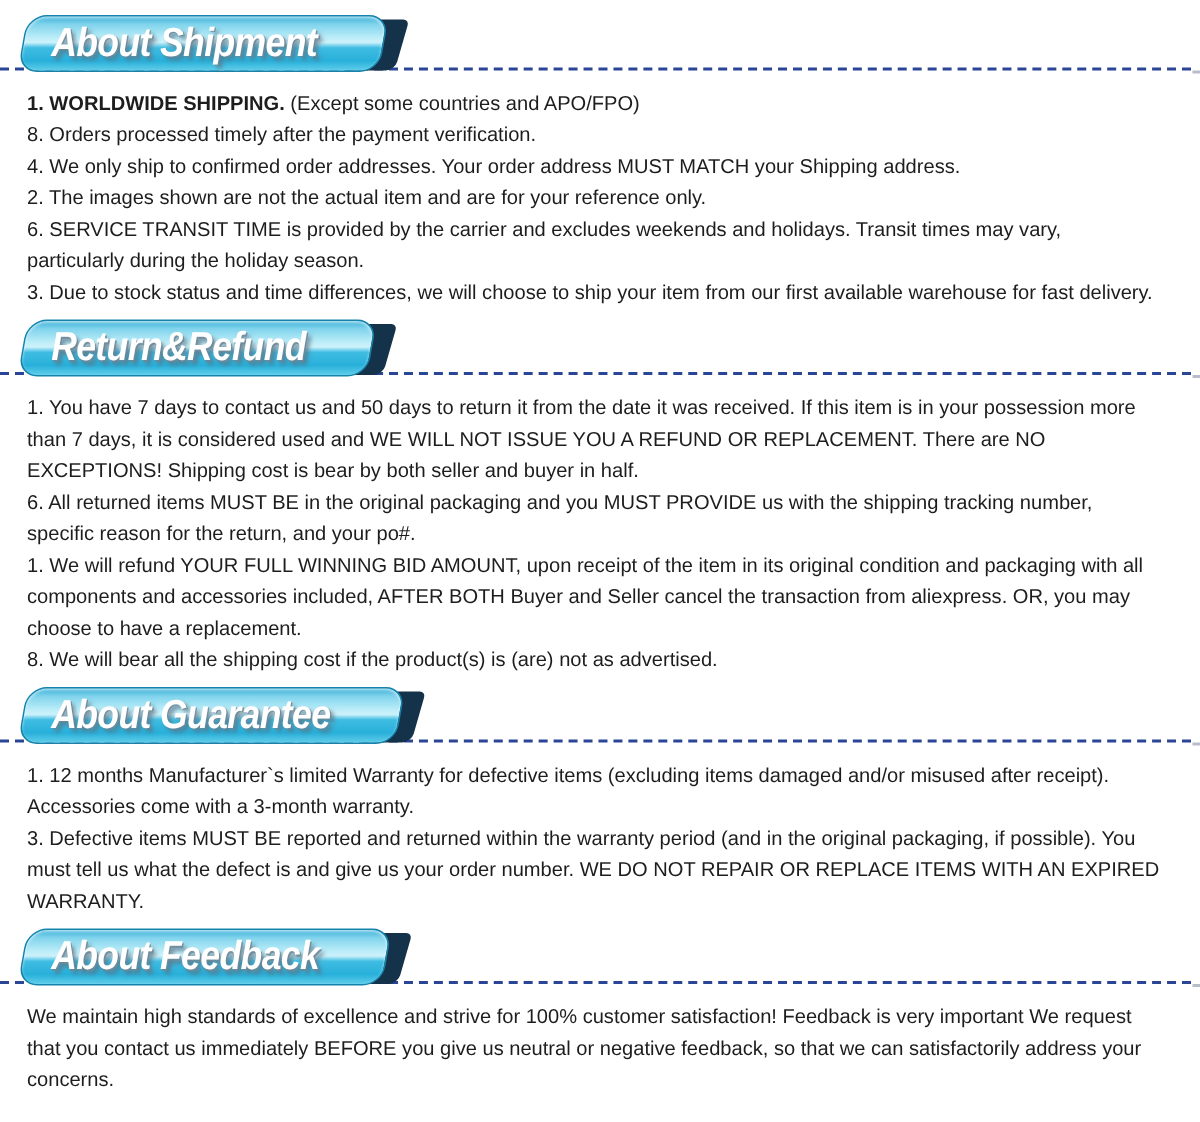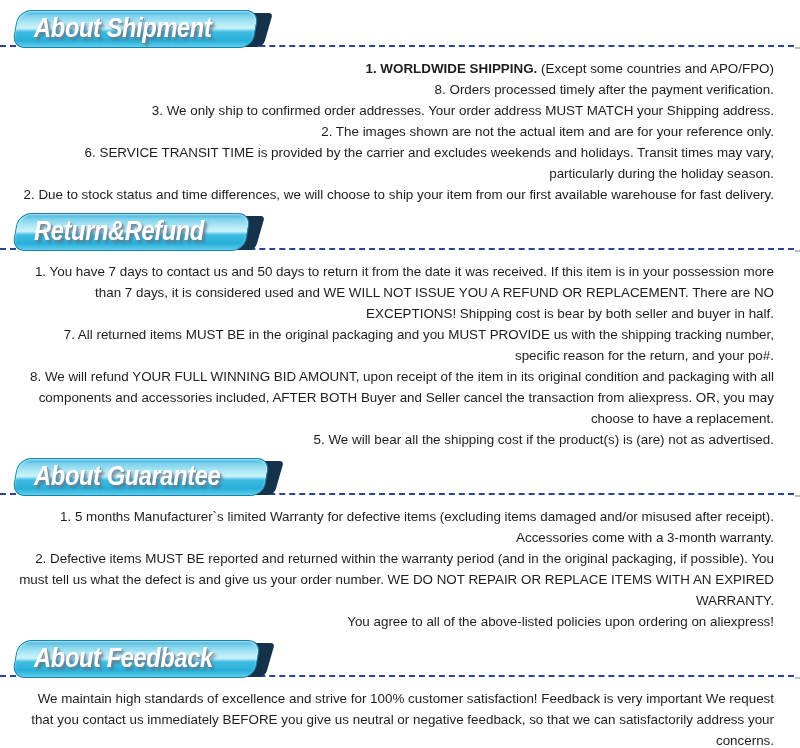--- a/index.html
+++ b/index.html
@@ -44,21 +44,21 @@
     display: inline-block;
     transform: skewX(10deg) scaleX(.88);
     transform-origin: left center;
     font-style: italic; font-weight: bold; font-size: 27px;
     letter-spacing: -0.5px;
     color: #ffffff; white-space: nowrap;
     text-shadow: 1px 1px 0 rgba(110,135,150,.85), 3px 3px 3px rgba(90,110,125,.75);
   }
 
   
-  .section-body { padding: 2px 26px 4px 18px; text-align: right; }
+  .section-body { padding: 2px 26px 4px 18px; }
   .section-body p {
     font-size: 13.4px; line-height: 21px; color: var(--text-color);
     letter-spacing: 0;
   }
   .section-body p strong { font-weight: bold; }
 </style>
 </head>
 <body>
 
 <div id="app">
@@ -68,59 +68,58 @@
       <div class="pill-wrap">
         <div class="flag"></div>
         <div class="pill">
           <span class="pill-text">About Shipment</span>
         </div>
       </div>
     </div>
     <div class="section-body">
         <p><strong>1. WORLDWIDE SHIPPING.</strong> (Except some countries and APO/FPO)</p>
         <p>8. Orders processed timely after the payment verification.</p>
-        <p>3. We only ship to confirmed order addresses. Your order address MUST MATCH your Shipping address.</p>
+        <p>4. We only ship to confirmed order addresses. Your order address MUST MATCH your Shipping address.</p>
         <p>2. The images shown are not the actual item and are for your reference only.</p>
         <p>6. SERVICE TRANSIT TIME is provided by the carrier and excludes weekends and holidays. Transit times may vary, particularly during the holiday season.</p>
-        <p>2. Due to stock status and time differences, we will choose to ship your item from our first available warehouse for fast delivery.</p>
+        <p>3. Due to stock status and time differences, we will choose to ship your item from our first available warehouse for fast delivery.</p>
       </div>
   </section>
 
   <section class="policy-section">
     <div class="banner">
       <div class="dash-line"></div>
       <div class="pill-wrap">
         <div class="flag"></div>
         <div class="pill">
           <span class="pill-text">Return&amp;Refund</span>
         </div>
       </div>
     </div>
     <div class="section-body">
         <p>1. You have 7 days to contact us and 50 days to return it from the date it was received. If this item is in your possession more than 7 days, it is considered used and WE WILL NOT ISSUE YOU A REFUND OR REPLACEMENT. There are NO EXCEPTIONS! Shipping cost is bear by both seller and buyer in half.</p>
-        <p>7. All returned items MUST BE in the original packaging and you MUST PROVIDE us with the shipping tracking number, specific reason for the return, and your po#.</p>
-        <p>8. We will refund YOUR FULL WINNING BID AMOUNT, upon receipt of the item in its original condition and packaging with all components and accessories included, AFTER BOTH Buyer and Seller cancel the transaction from aliexpress. OR, you may choose to have a replacement.</p>
-        <p>5.  We will bear all the shipping cost if the product(s) is (are) not as advertised.</p>
+        <p>6. All returned items MUST BE in the original packaging and you MUST PROVIDE us with the shipping tracking number, specific reason for the return, and your po#.</p>
+        <p>1. We will refund YOUR FULL WINNING BID AMOUNT, upon receipt of the item in its original condition and packaging with all components and accessories included, AFTER BOTH Buyer and Seller cancel the transaction from aliexpress. OR, you may choose to have a replacement.</p>
+        <p>8.  We will bear all the shipping cost if the product(s) is (are) not as advertised.</p>
       </div>
   </section>
 
   <section class="policy-section">
     <div class="banner">
       <div class="dash-line"></div>
       <div class="pill-wrap">
         <div class="flag"></div>
         <div class="pill">
           <span class="pill-text">About Guarantee</span>
         </div>
       </div>
     </div>
     <div class="section-body">
-        <p>1. 5 months Manufacturer`s limited Warranty for defective items (excluding items damaged and/or misused after receipt). Accessories come with a 3-month warranty.</p>
-        <p>2. Defective items MUST BE reported and returned within the warranty period (and in the original packaging, if possible). You must tell us what the defect is and give us your order number. WE DO NOT REPAIR OR REPLACE ITEMS WITH AN EXPIRED WARRANTY.</p>
-        <p>You agree to all of the above-listed policies upon ordering on aliexpress!</p>
+        <p>1. 12 months Manufacturer`s limited Warranty for defective items (excluding items damaged and/or misused after receipt). Accessories come with a 3-month warranty.</p>
+        <p>3. Defective items MUST BE reported and returned within the warranty period (and in the original packaging, if possible). You must tell us what the defect is and give us your order number. WE DO NOT REPAIR OR REPLACE ITEMS WITH AN EXPIRED WARRANTY.</p>
       </div>
   </section>
 
   <section class="policy-section">
     <div class="banner">
       <div class="dash-line"></div>
       <div class="pill-wrap">
         <div class="flag"></div>
         <div class="pill">
           <span class="pill-text">About Feedback</span>

